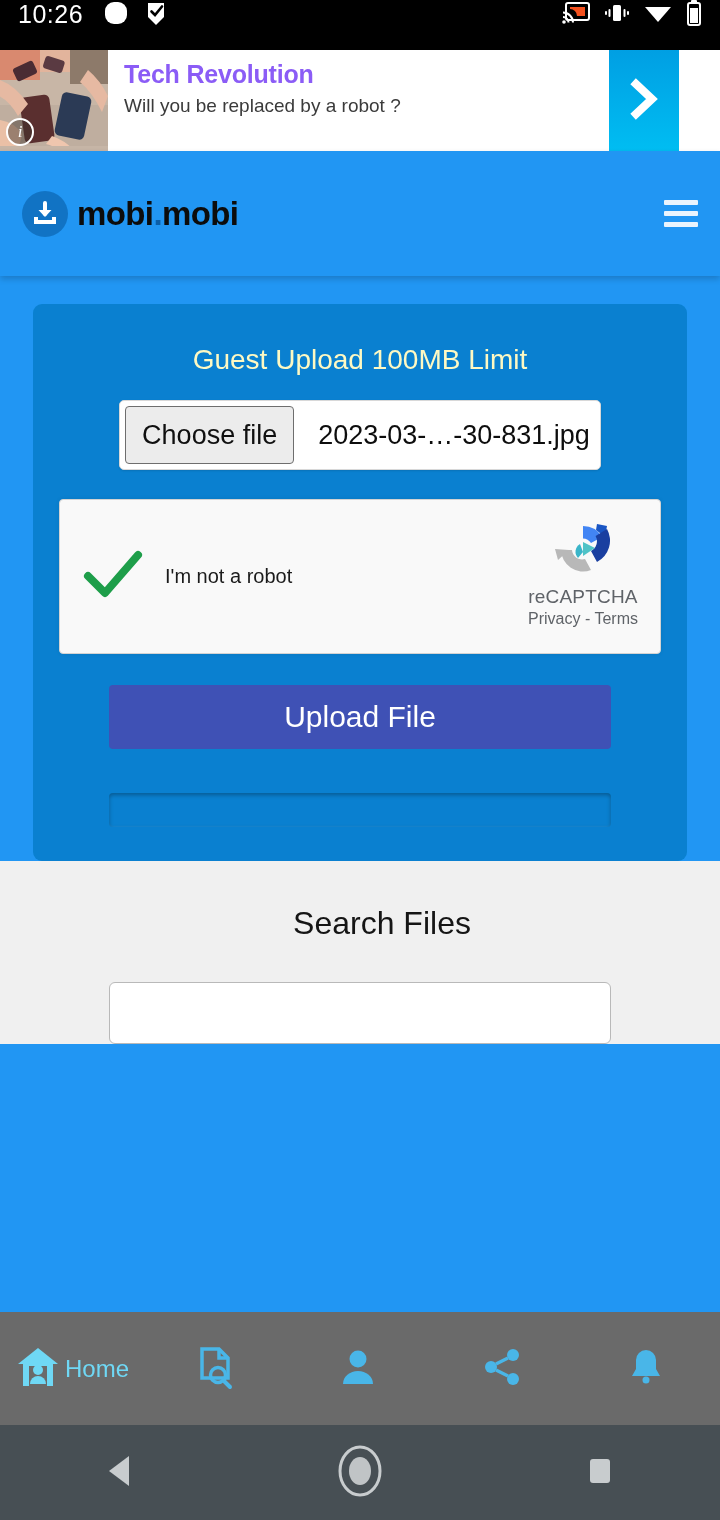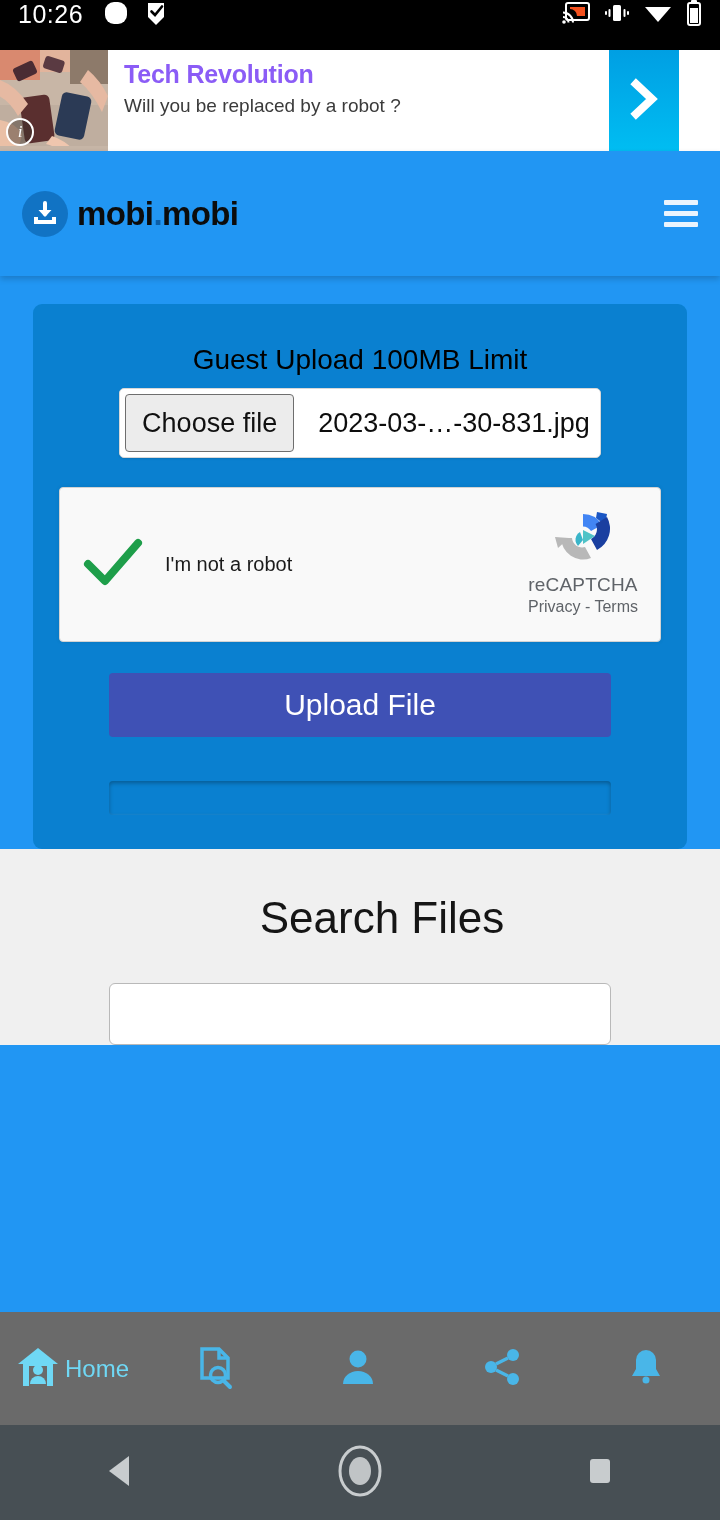--- a/index.html
+++ b/index.html
@@ -64,21 +64,21 @@
   .burger{ margin-left:auto; display:flex; flex-direction:column; gap:6px; cursor:pointer;}
   .burger span{ display:block; width:34px; height:5px; background:#eaf4fd; border-radius:1px;}
 
   
   .page{ background:#2196f3; padding:28px 33px 0; }
   .card{
     background:#0a80d0; border-radius:9px; padding:40px 22px 34px;
     text-align:center;
   }
   .card-title{
-    color:#000000; font-size:28px; font-weight:400; margin-bottom:12px;
+    color:#fef9c3; font-size:28px; font-weight:400; margin-bottom:24px;
   }
   .filerow{
     display:inline-flex; align-items:stretch; background:#fff;
     border:1px solid #d8d8d8; border-radius:5px; overflow:hidden;
     height:70px; max-width:502px;
     box-shadow:0 1px 2px rgba(0,0,0,.12);
     gap:13px;
   }
   .choose{
     background:#ececec; border:1px solid #6e6e6e; border-radius:4px;
@@ -115,21 +115,21 @@
   .progress{
     width:502px; height:34px; margin:44px auto 0;
     background:#0a80d0; border-radius:4px;
     box-shadow:inset 0 2px 4px rgba(0,0,0,.30), inset 0 -1px 2px rgba(255,255,255,.07);
   }
 
   
   .search-sec{
     background:#f0f0f0; padding:44px 0 0; text-align:center;
   }
-  .search-title{ font-size:44px; color:#151515; font-weight:400;padding-left:44px;}
+  .search-title{ font-size:32px; color:#151515; font-weight:400;padding-left:44px;}
   .search-input{
     width:502px; height:62px; margin:40px auto 0;
     background:#fff; border:1px solid #b9b9b9; border-radius:6px;
     display:block; font-size:24px; padding:0 14px; color:#333;
     font-family:inherit;
   }
 
   
   .tabbar{
     position:absolute; left:0; bottom:95px; width:720px; height:113px;

